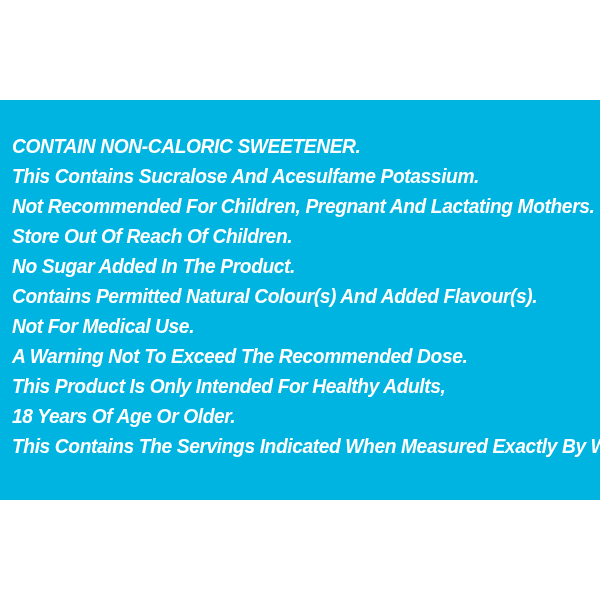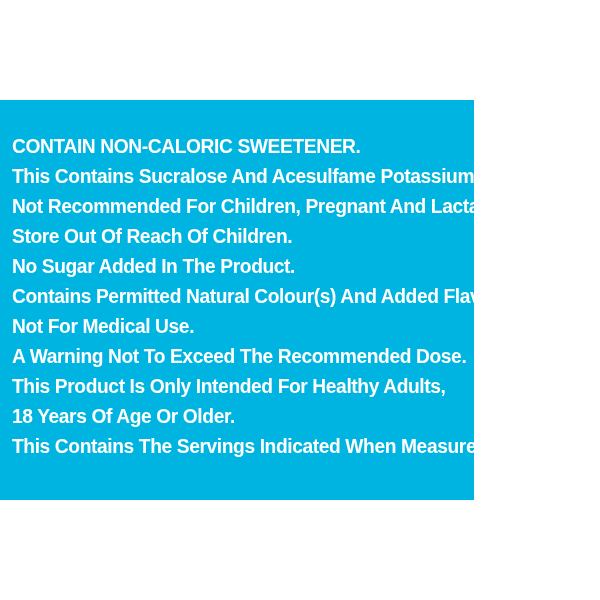--- a/index.html
+++ b/index.html
@@ -11,24 +11,25 @@
     height: 600px;
     background: var(--page-bg, #ffffff);
     position: relative;
     overflow: hidden;
     font-family: "Liberation Sans", sans-serif;
   }
   .label-panel {
     position: absolute;
     left: 0;
     top: 100px;
-    width: 474px;
+    width: 600px;
     height: 400px;
     background: var(--label-bg, #00b4e1);
     box-sizing: border-box;
+    font-style: italic;
   }
   .text-block {
     padding: 31px 10px 0 12px;
   }
   .label-line {
     margin: 0;
     font-size: 19.5px;
     line-height: 30px;
     font-weight: 700;
     letter-spacing: -0.4px;

